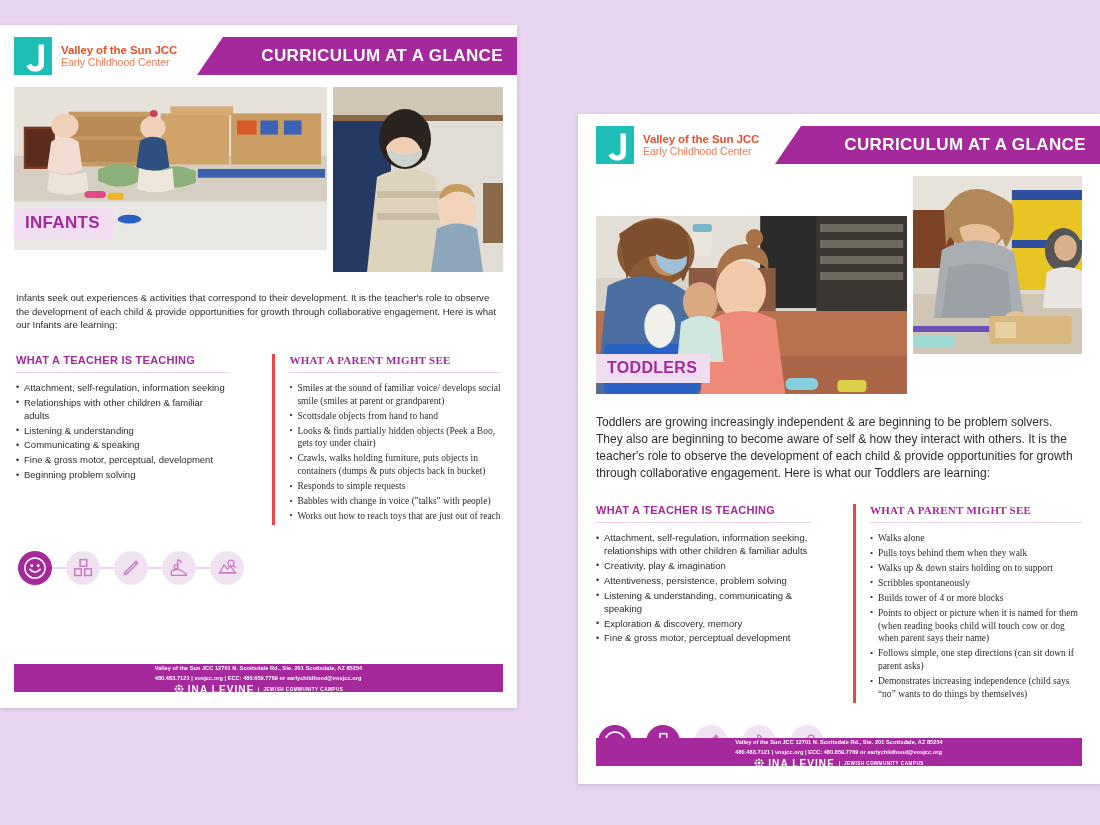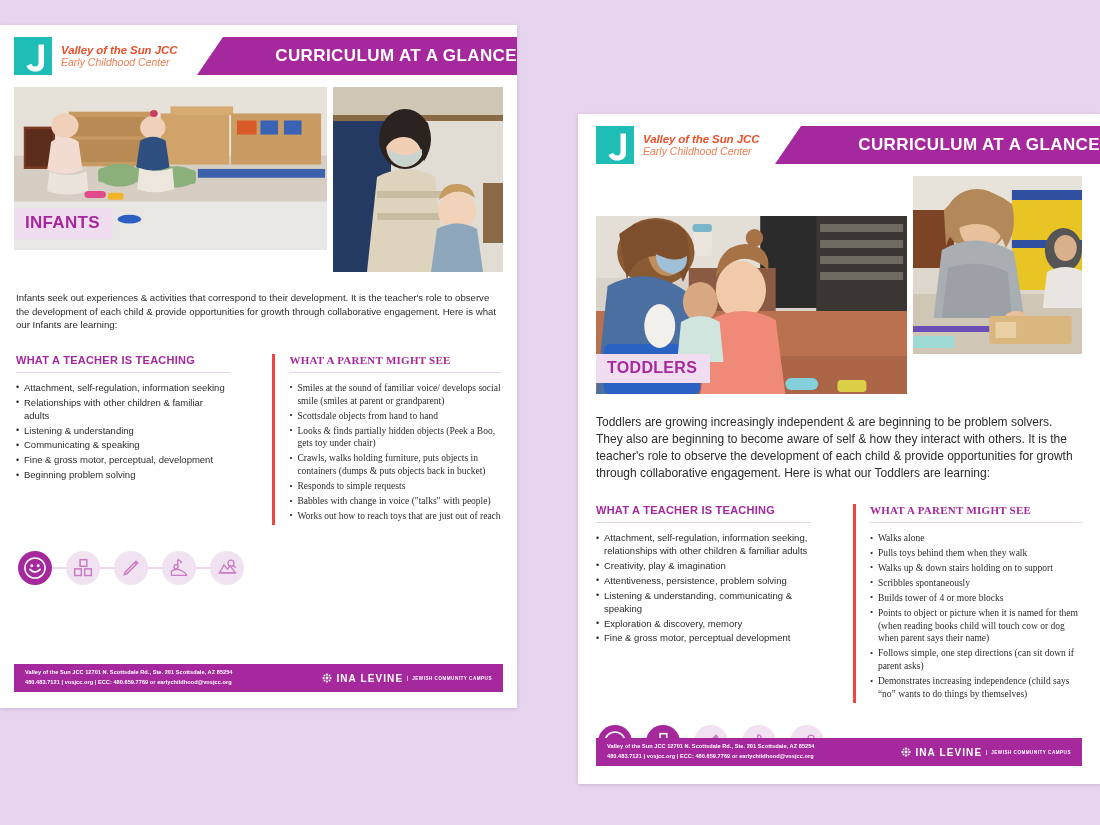--- a/index.html
+++ b/index.html
@@ -37,21 +37,21 @@
   #flyer-toddlers .fl-header { padding: 0 0 0 18px; height: 62px; }
 
   .logo-block { display: flex; align-items: center; gap: 9px; z-index: 3; }
   .logo-mark {
     background: #1ebdb5;
     width: 38px; height: 38px;
     position: relative;
     flex: 0 0 auto;
   }
   .logo-mark svg { display:block; }
-  .logo-text { line-height: 1.12; font-style: italic; }
+  .logo-text { line-height: 1.12; }
   .logo-title {
     color: #e8502b;
     font-weight: bold;
     font-size: 11.5px;
     letter-spacing: -.1px;
     white-space: nowrap;
   }
   .logo-sub {
     color: #ef7d52;
     font-size: 10.5px;
@@ -61,20 +61,21 @@
   .header-banner {
     position: absolute;
     right: 0;
     top: 50%;
     transform: translateY(-50%);
     height: 38px;
     background: #a5289c;
     display: flex;
     align-items: center;
     justify-content: flex-end;
+    padding-right: 14px;
     color: #fff;
     font-weight: bold;
     letter-spacing: .4px;
     font-size: 17px;
     clip-path: polygon(26px 0, 100% 0, 100% 100%, 0 100%);
     padding-left: 40px;
   }
   #flyer-infants .header-banner  { width: 320px; font-size: 17px; }
   #flyer-toddlers .header-banner { width: 325px; font-size: 17px; }
 
@@ -189,20 +190,21 @@
     position: absolute;
     left: 14px;
     right: 14px;
     bottom: 16px;
     height: 28px;
     background: #a5289c;
     display: flex;
     align-items: center;
     justify-content: space-between;
     padding: 0 11px;
+    flex-direction: column;
   }
   #flyer-toddlers .fl-footer { left: 18px; right: 18px; bottom: 18px; }
   .footer-left {
     color: #fff;
     font-size: 5.6px;
     font-weight: bold;
     line-height: 1.75;
     letter-spacing: .05px;
   }
   .footer-right {

